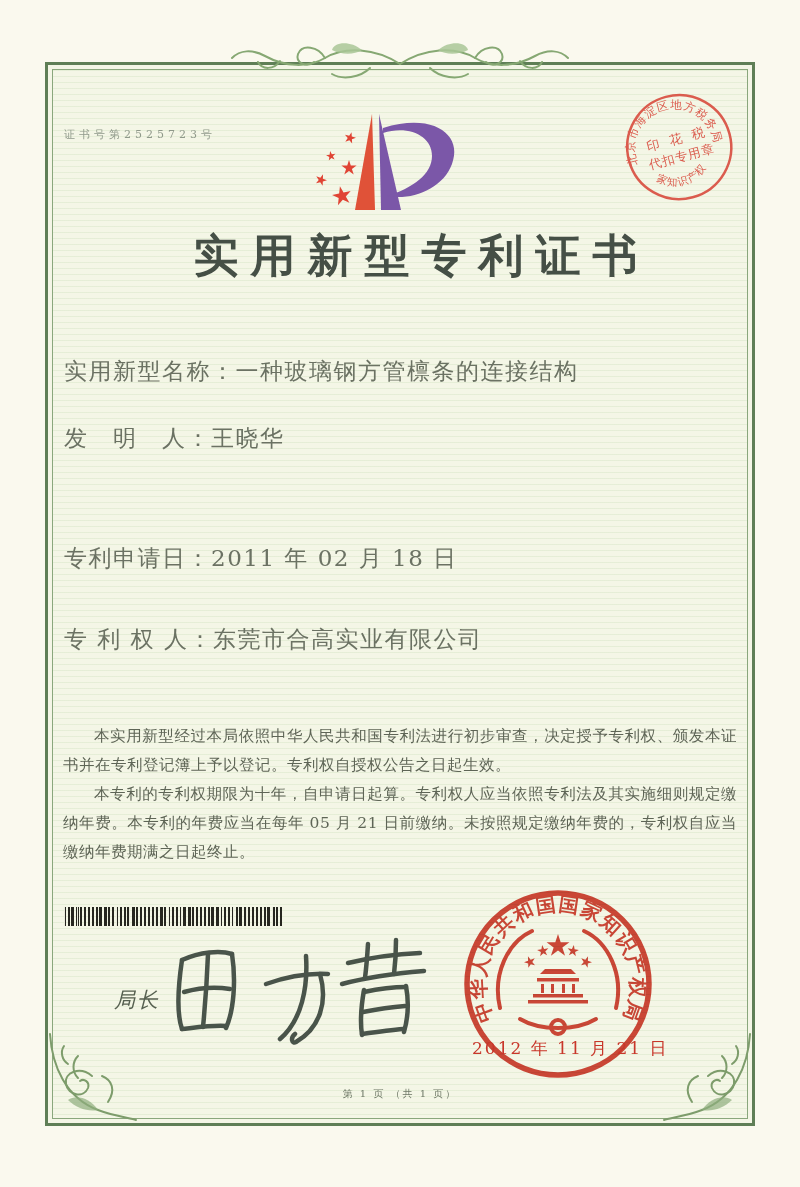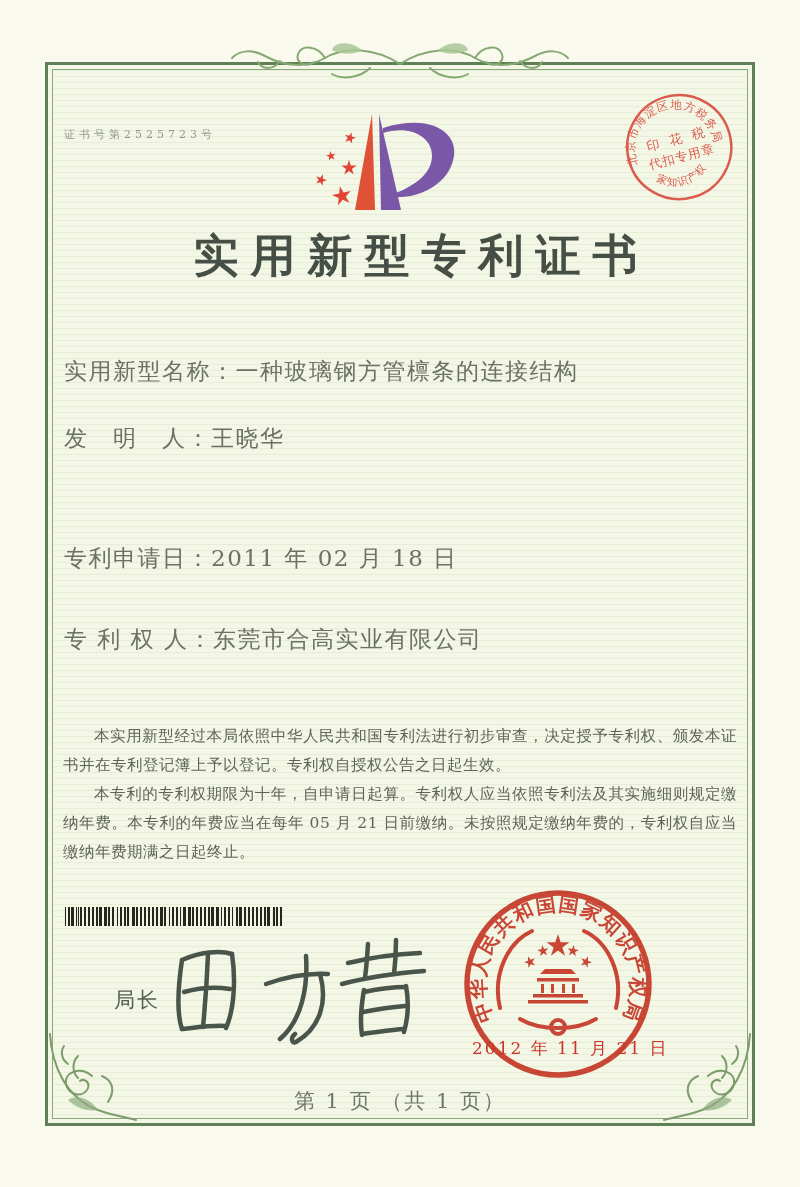--- a/index.html
+++ b/index.html
@@ -41,30 +41,30 @@
   }
   .body-text p{margin:0;text-indent:2em;}
   .barcode{
     position:absolute;left:64px;top:907px;width:218px;height:19px;
     background-image:
       repeating-linear-gradient(90deg, rgba(244,246,230,0.95) 0 1px, rgba(0,0,0,0) 1px 13px),
       repeating-linear-gradient(90deg,#26261f 0 2px, rgba(0,0,0,0) 2px 4px),
       repeating-linear-gradient(90deg,#26261f 0 1px, rgba(0,0,0,0) 1px 7px);
   }
   .chief-label{
-    position:absolute;left:114px;top:986px;font-size:21px;color:#566050;letter-spacing:2px;
+    position:absolute;left:114px;top:986px;font-size:21px;color:#566050;letter-spacing:2px;font-style:italic;
   }
   .signature-svg{position:absolute;left:168px;top:932px;}
   .issue-date{
     position:absolute;left:472px;top:1037px;width:200px;
     font-size:17px;color:#c8362a;letter-spacing:2px;white-space:nowrap;
   }
   .footer{
     position:absolute;left:45px;top:1087px;width:710px;text-align:center;
-    font-size:21px;color:#6e7866;letter-spacing:2px;
+    font-size:10px;color:#6e7866;letter-spacing:2px;
   }
   
   .logo-svg{position:absolute;left:293px;top:106px;}
   .tax-stamp-svg{position:absolute;left:605px;top:75px;opacity:.88;}
   .main-seal-svg{position:absolute;left:460px;top:886px;opacity:.92;mix-blend-mode:multiply;}
   .ornament-top{position:absolute;left:230px;top:34px;}
   .corner-br{position:absolute;left:662px;top:1032px;}
   .corner-bl{position:absolute;left:48px;top:1032px;transform:scaleX(-1);}
   text{font-family:"DejaVu Serif","Liberation Serif",serif;}
 </style>

